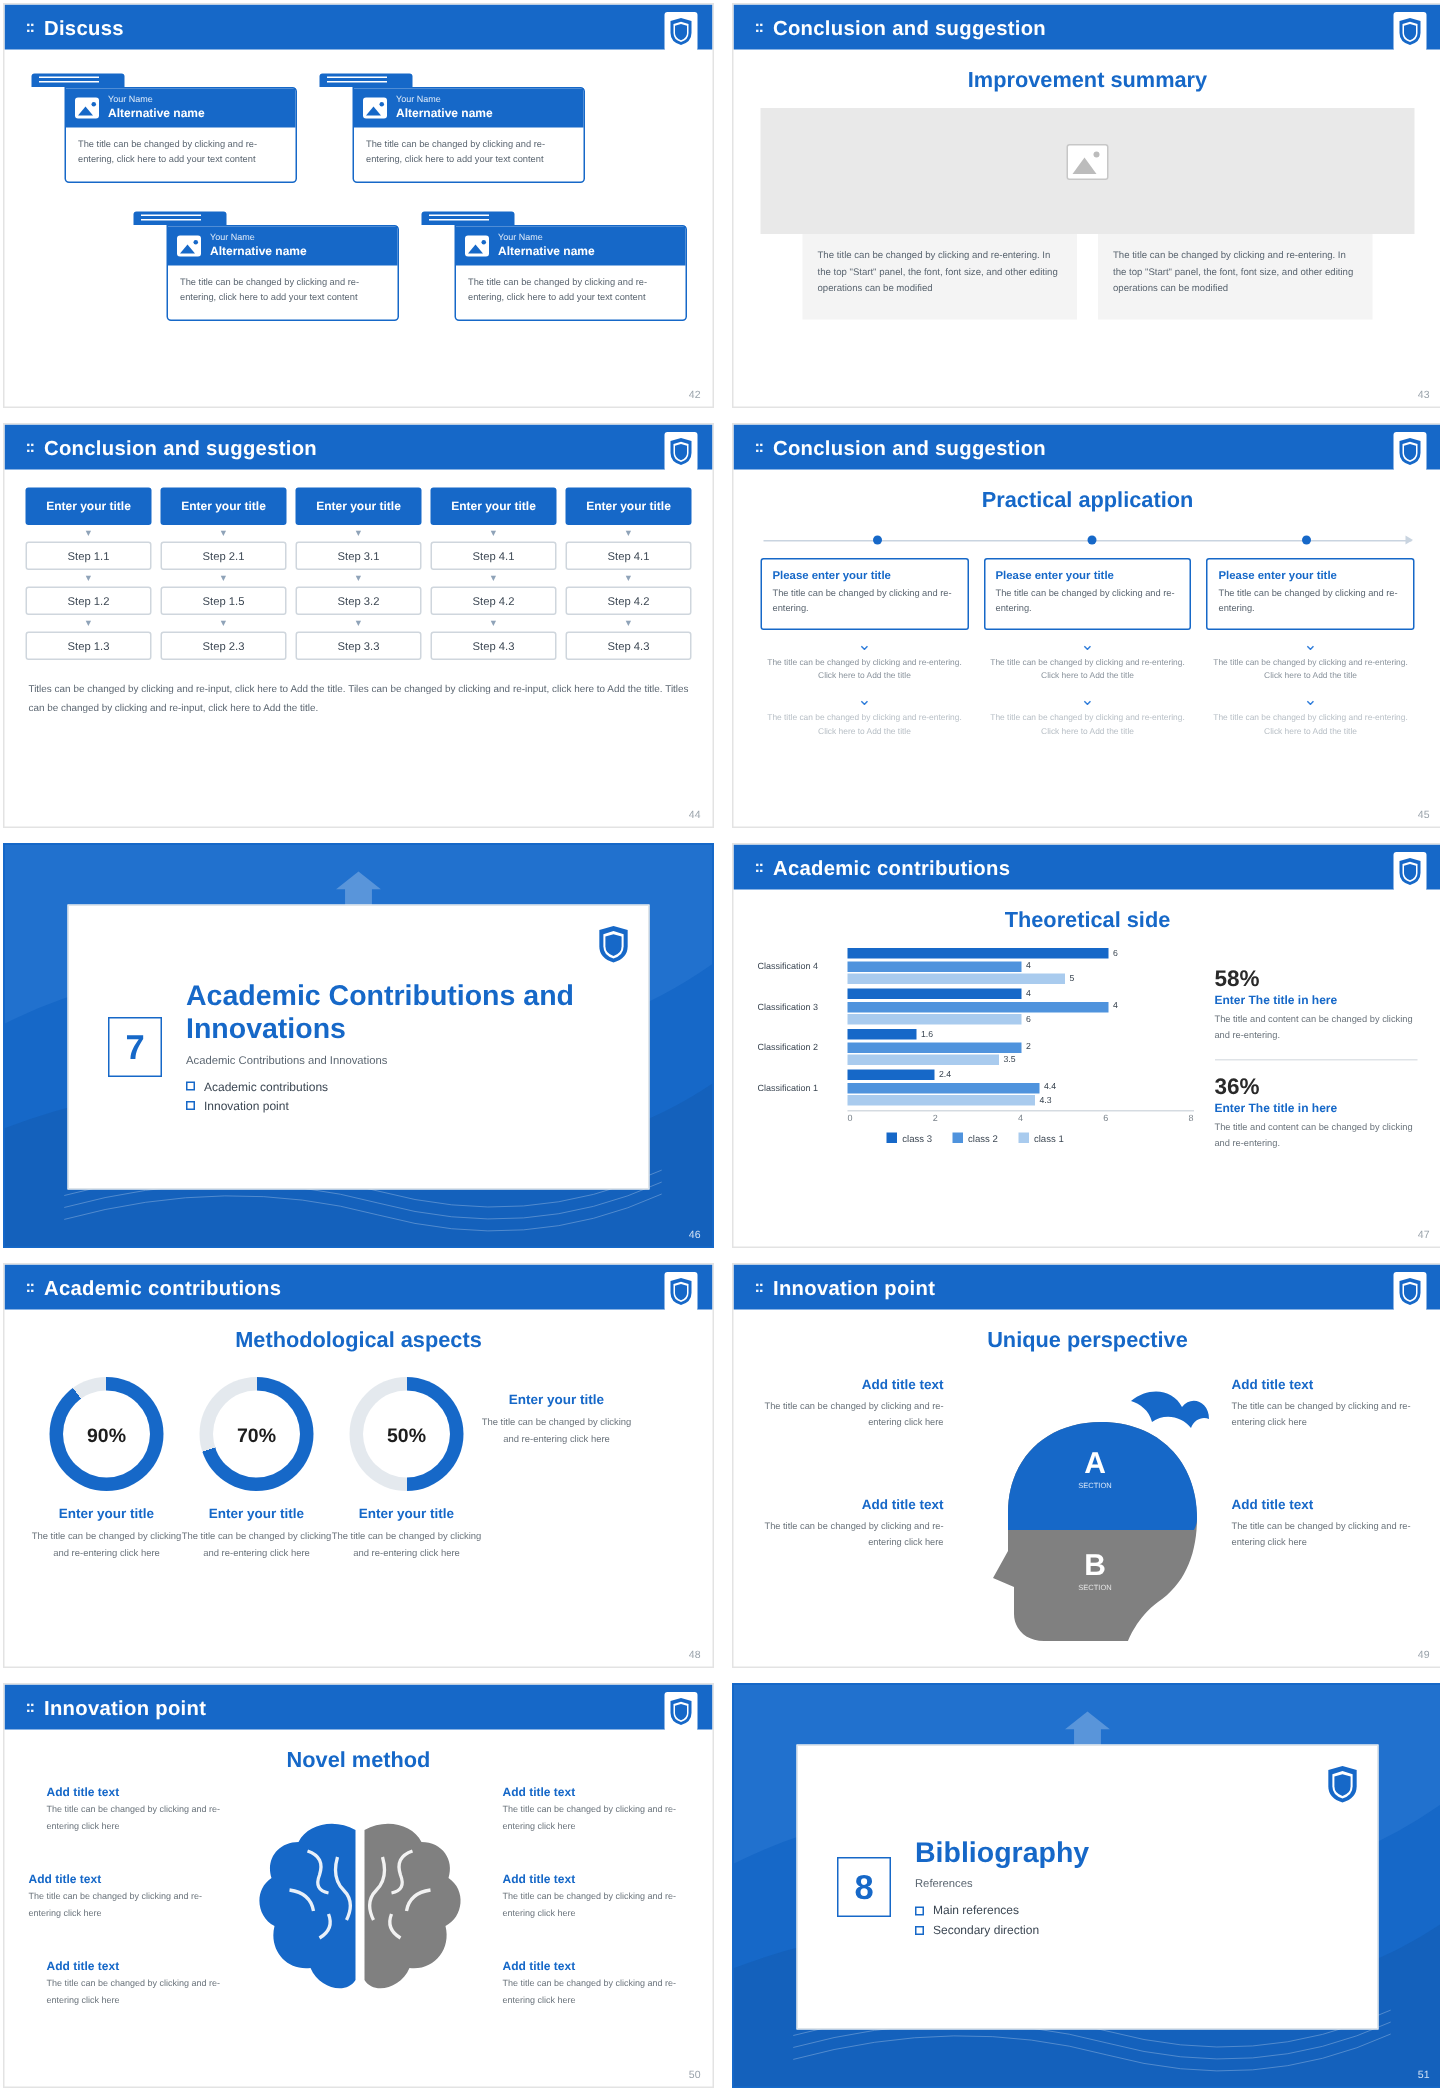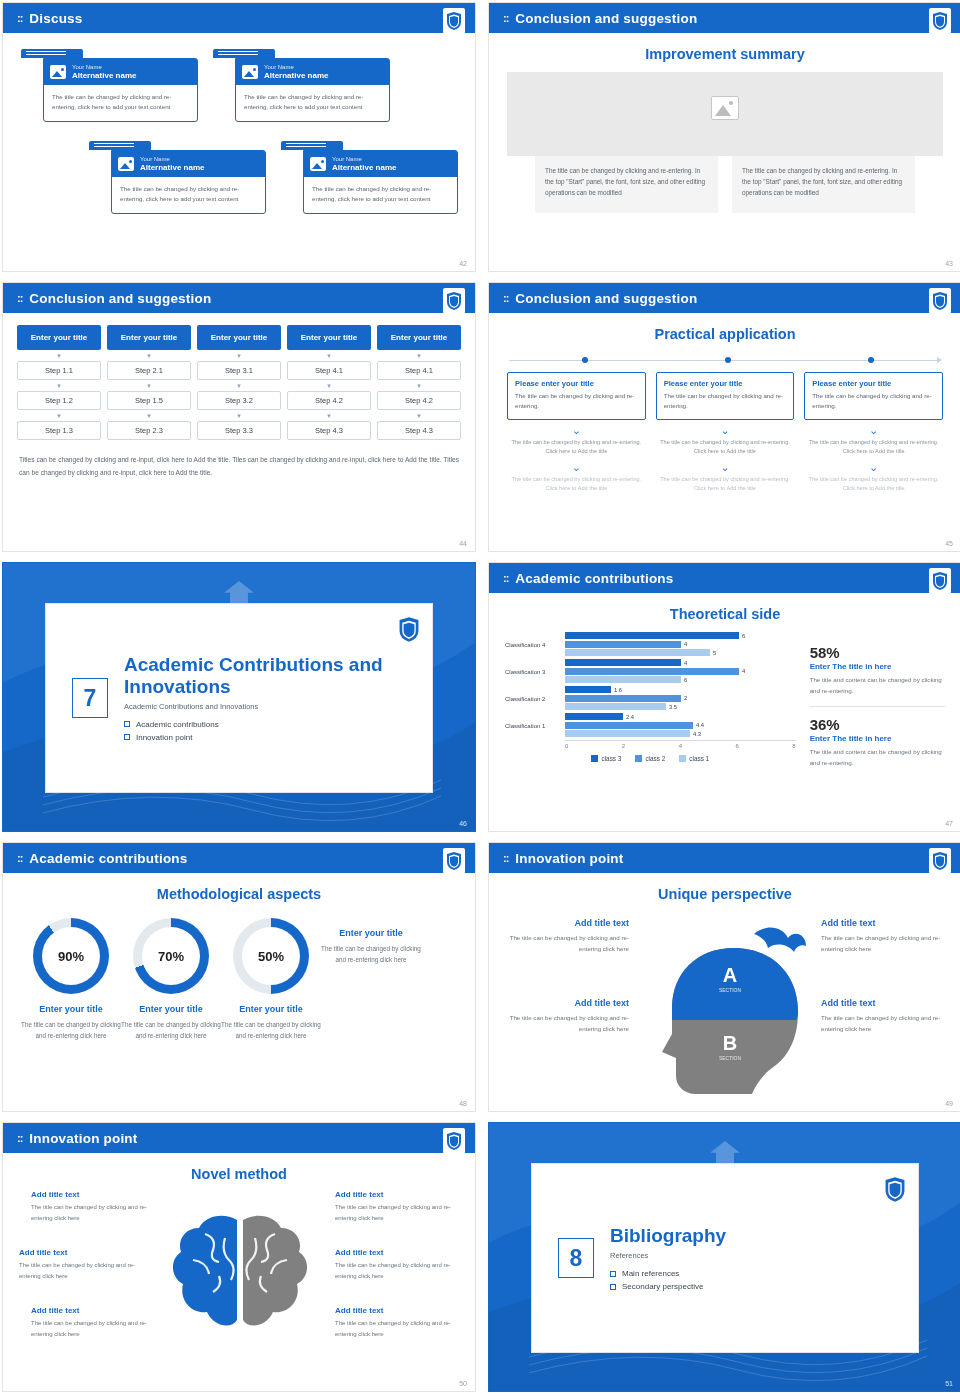--- a/index.html
+++ b/index.html
@@ -761,21 +761,21 @@
         <div class="ttl">
           <h1>Bibliography</h1>
           <div class="sub">References</div>
           <ul>
             <li>
                 <span class="bx"></span>
                 <span>Main references</span>
               </li>
             <li>
                 <span class="bx"></span>
-                <span>Secondary perspective</span>
+                <span>Secondary direction</span>
               </li>
           </ul>
         </div>
       </div>
       <div class="crestbig">
         <svg width="22" height="27" viewBox="0 0 16 20">
             <path d="M8 1 L15 3 L15 11 Q15 17 8 19 Q1 17 1 11 L1 3 Z" fill="#1668c8"></path>
             <path d="M8 3.5 L13 5 L13 11 Q13 15.5 8 17 Q3 15.5 3 11 L3 5 Z" fill="#fff"></path>
             <path d="M8 5 L12 6.2 L12 11 Q12 14.5 8 15.8 Q4 14.5 4 11 L4 6.2 Z" fill="#1668c8"></path>
           </svg>

